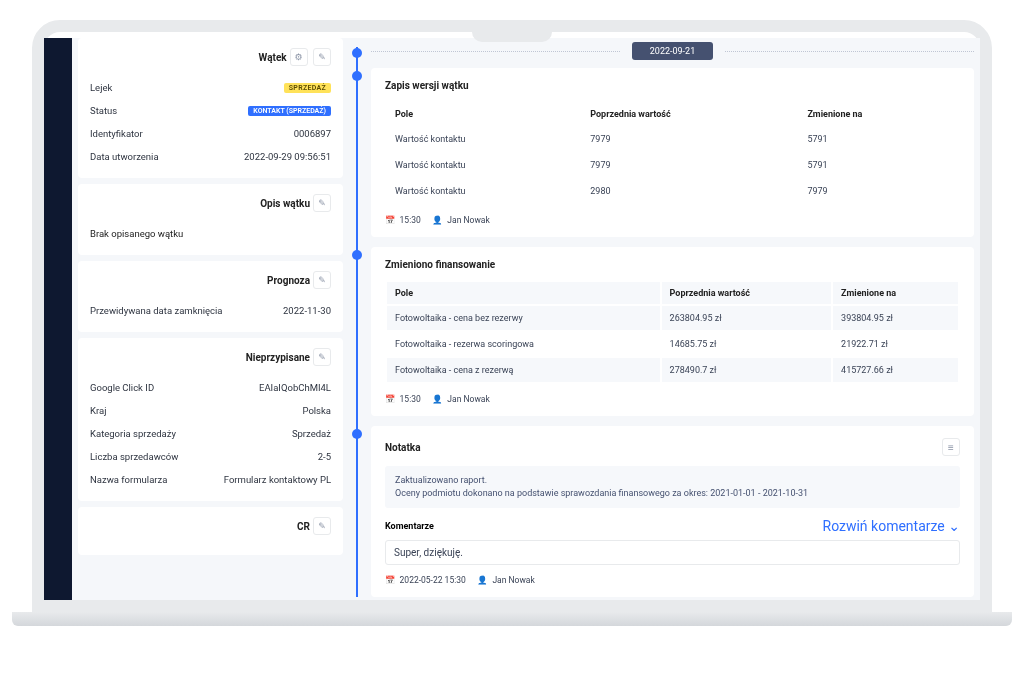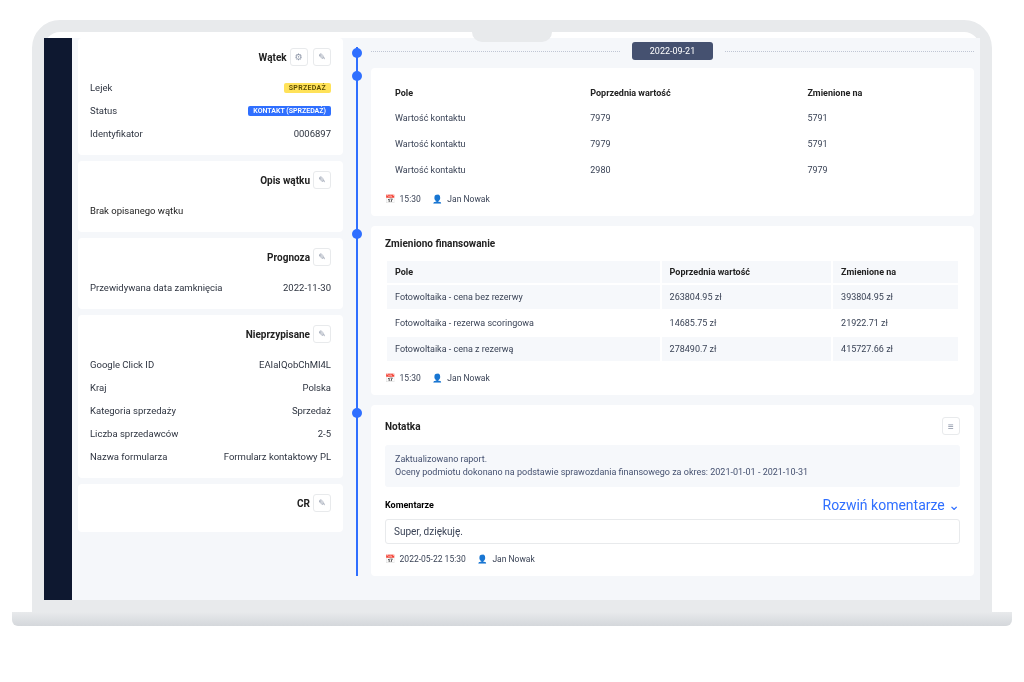--- a/index.html
+++ b/index.html
@@ -70,20 +70,24 @@
             <span class="pill-y">SPRZEDAŻ</span>
           </div>
         <div class="field-row">
             <span class="field-label">Status</span>
             <span class="pill-b">KONTAKT (SPRZEDAŻ)</span>
           </div>
         <div class="field-row">
             <span class="field-label">Identyfikator</span>
             <span class="field-value">0006897</span>
           </div>
+        <div class="field-row">
+            <span class="field-label">Data utworzenia</span>
+            <span class="field-value">2022-09-29 09:56:51</span>
+          </div>
       </div>
 
       <div class="card">
         <div class="card-title-row">
           <span class="card-title">Opis wątku</span>
           <span class="icon-btn">✎</span>
         </div>
         <div class="field-row">
             <span>Brak opisanego wątku</span>
           </div>
@@ -140,20 +144,21 @@
         <div class="rail"></div>
         <div class="dot-big" style="top:6px;"></div>
         <div class="date-row">
           <span class="dotted"></span>
           <span class="date-chip">2022-09-21</span>
           <span class="dotted"></span>
         </div>
 
         <div class="entry">
           <div class="section">
+            <div class="section-h">Zapis wersji wątku</div>
             <table class="tbl">
               <thead>
                   <tr>
                 <th>Pole</th>
                 <th>Poprzednia wartość</th>
                 <th>Zmienione na</th>
               </tr>
                 </thead>
               <tbody>
                 <tr>

